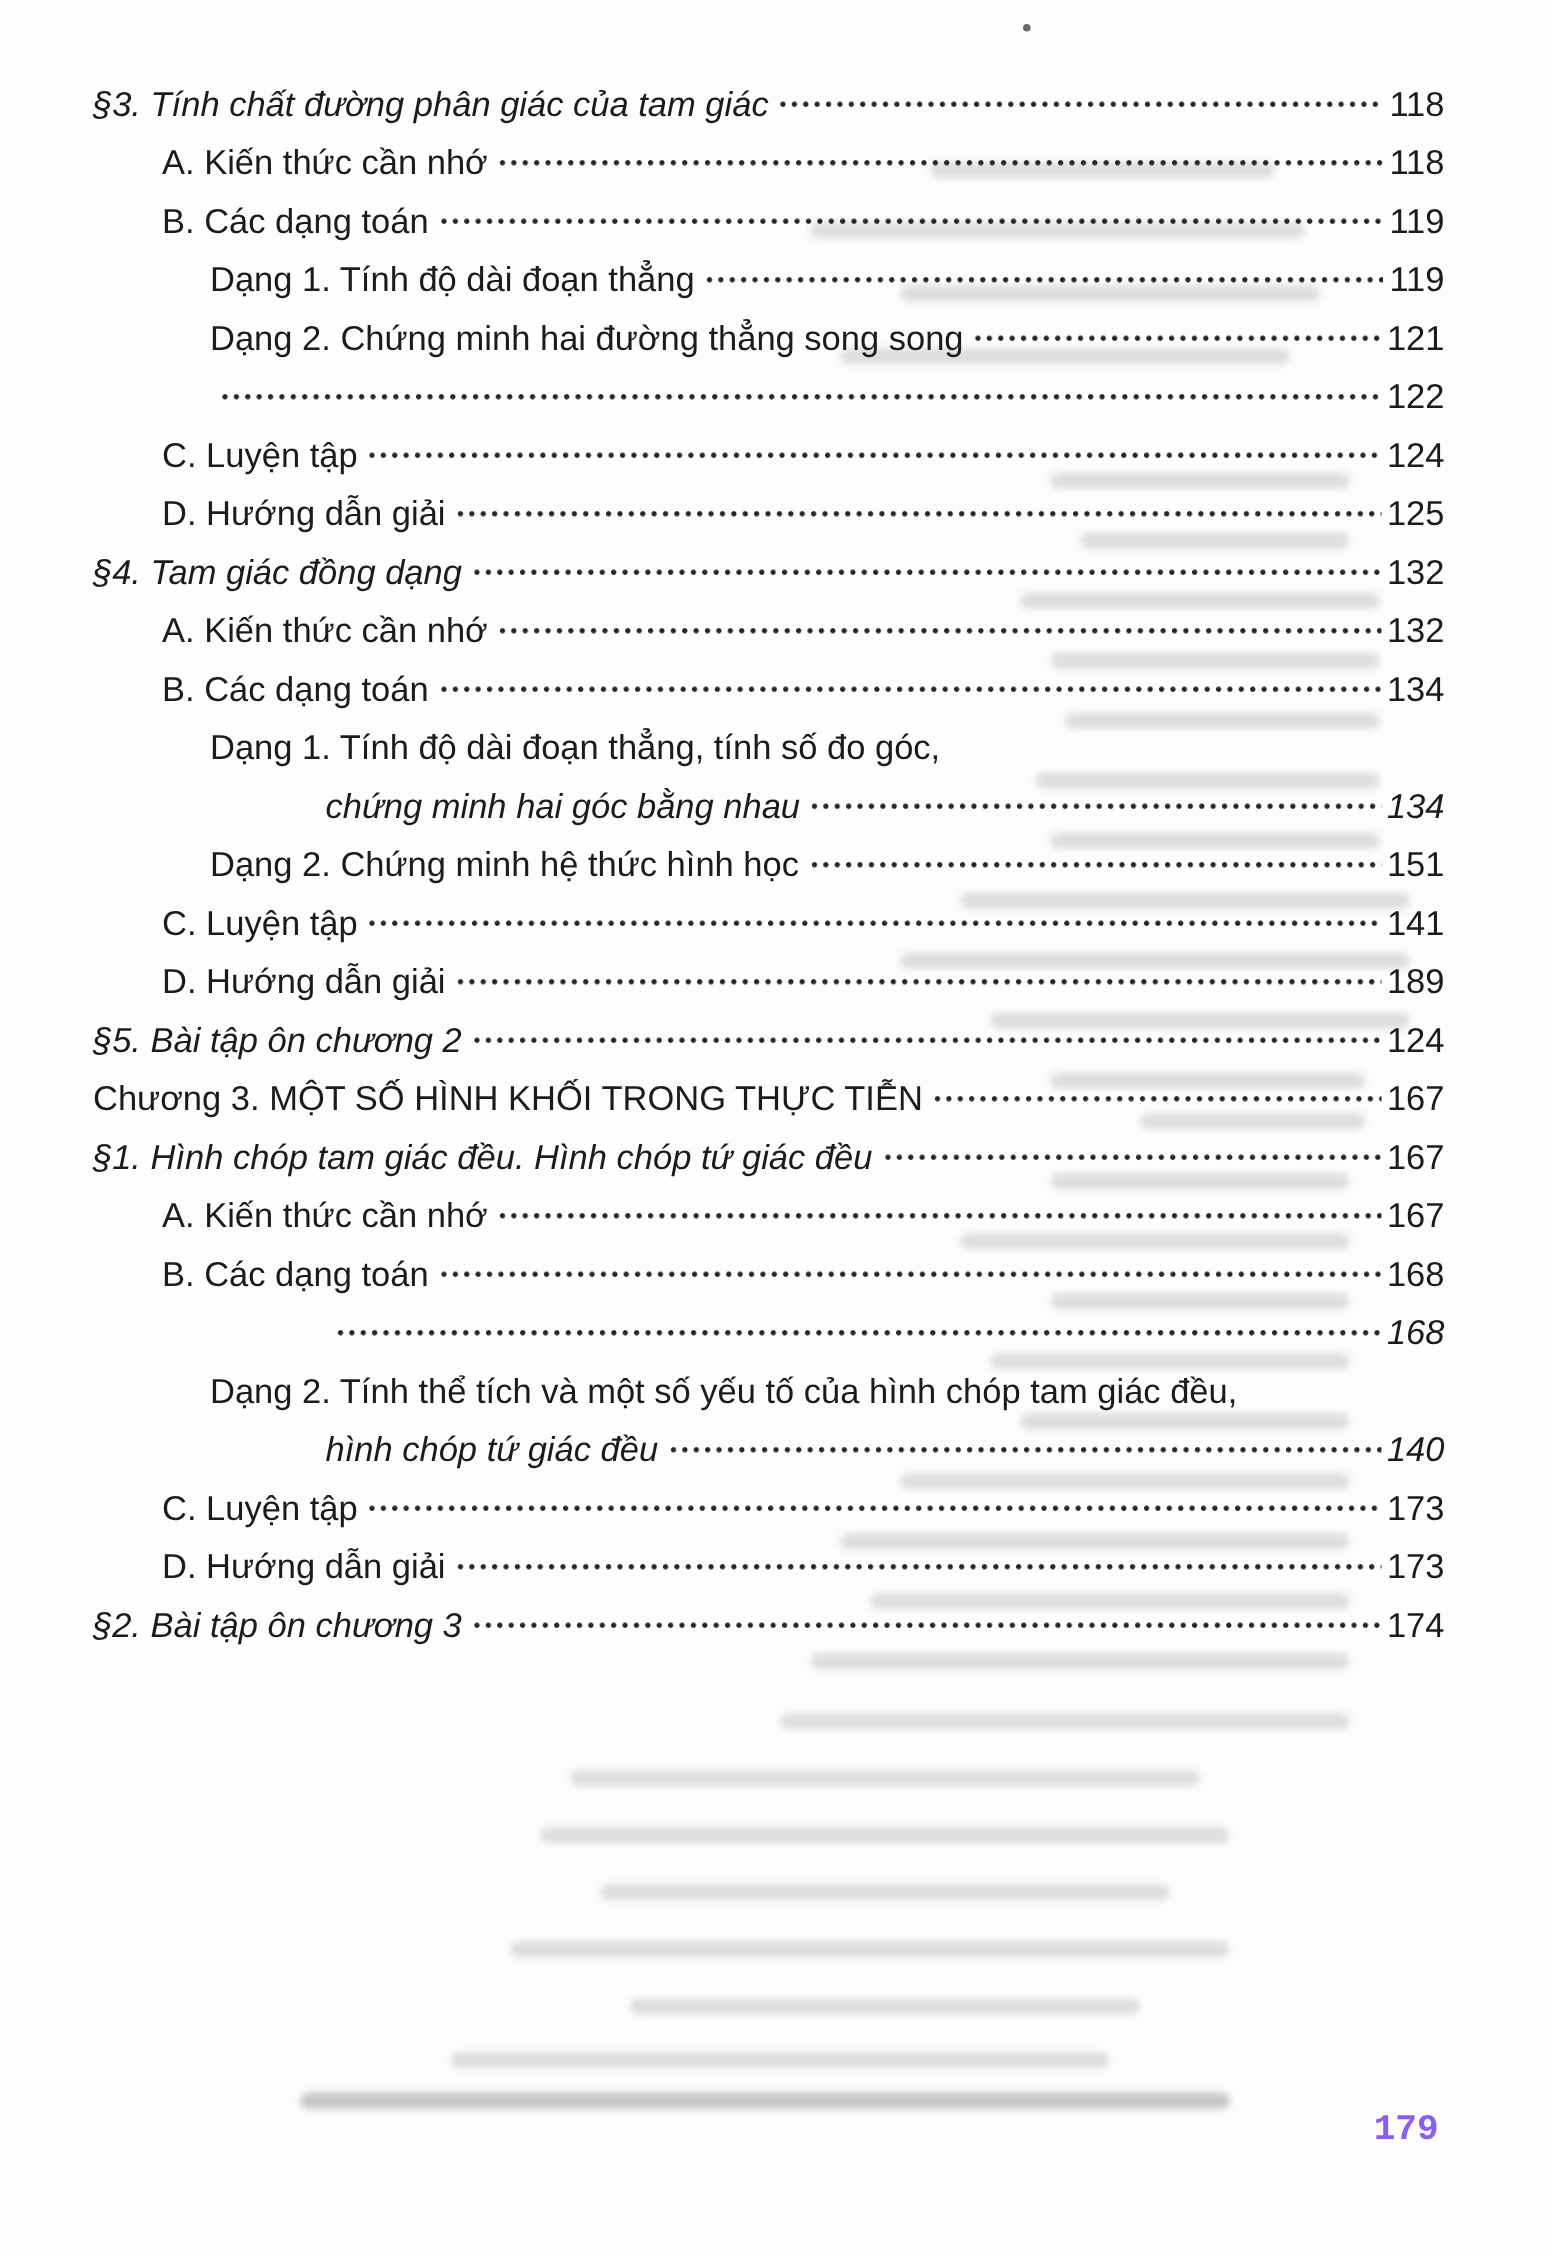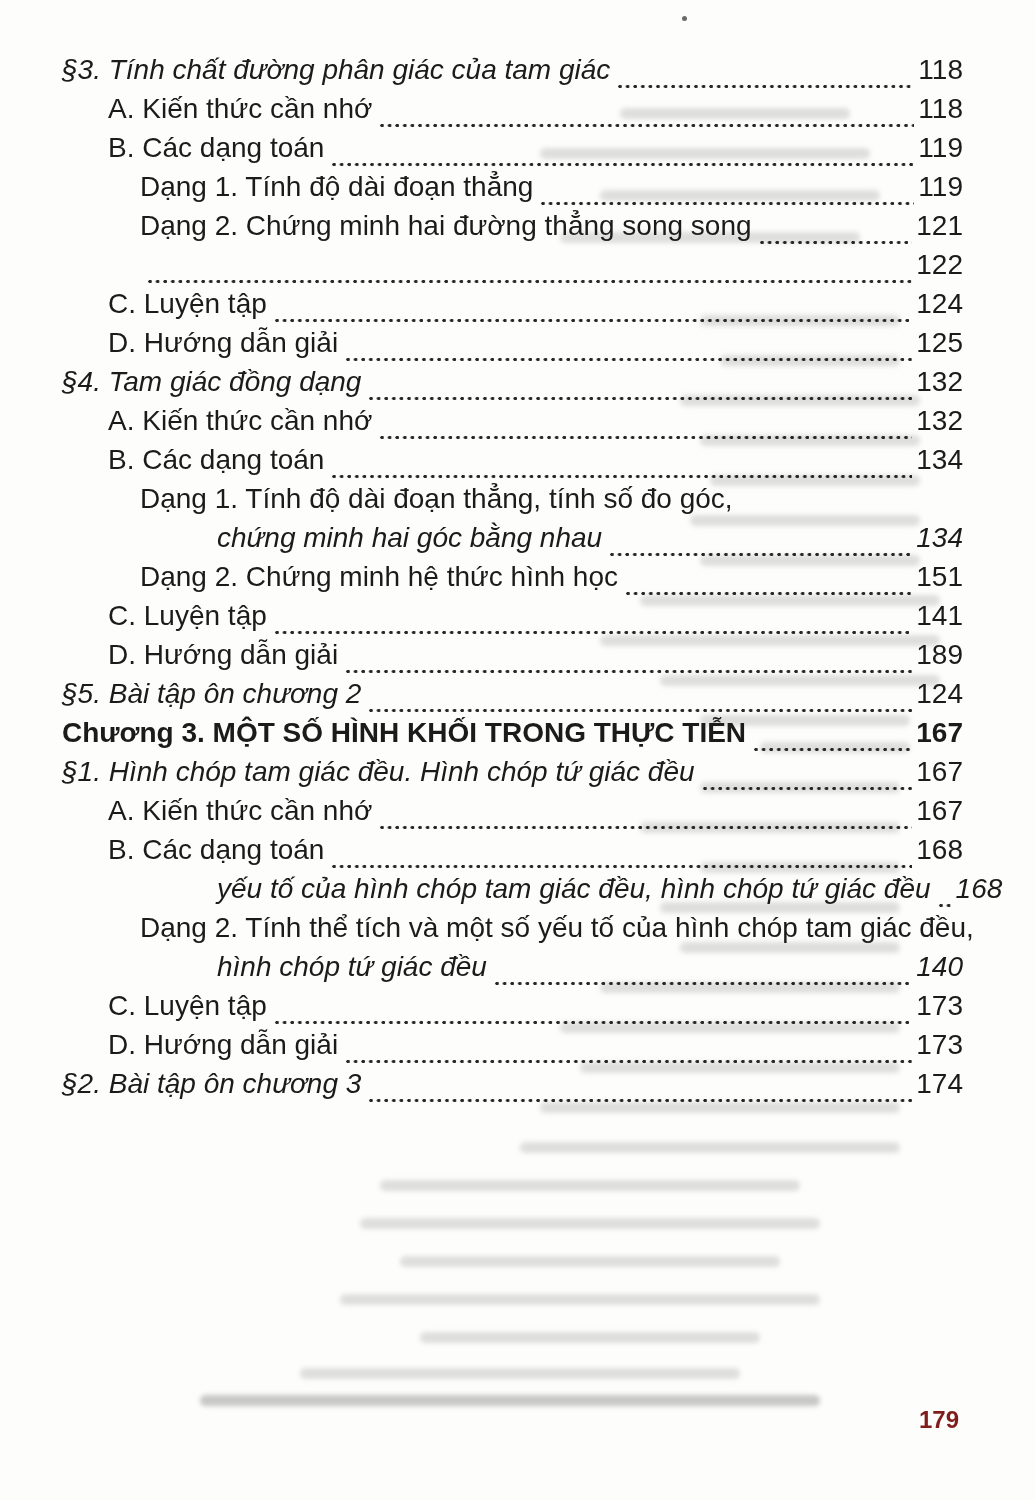--- a/index.html
+++ b/index.html
@@ -30,51 +30,52 @@
   }
 
   .toc {
     position: absolute;
     top: 50px;
     left: 62px;
     right: 72px;
   }
   .toc-row {
     display: flex;
-    align-items: flex-end;
+    align-items: center;
     height: 39px;
-    font-size: 28px;
+    font-size: 23px;
     line-height: 39px;
     white-space: nowrap;
   }
   .toc-row.i1 { padding-left: 46px; }
   .toc-row.i2 { padding-left: 78px; }
   .toc-row.i3 { padding-left: 155px; font-style: italic; }
   .toc-row.italic .toc-text { font-style: italic; }
-  .toc-row.bold  .toc-text, .toc-row.bold .toc-page { font-weight: 700; }
+  .toc-row.bold  .toc-text, .toc-row.bold .toc-page { font-weight: 400; }
   .toc-text { flex: 0 0 auto; }
   .leader {
     flex: 1 1 auto;
     min-width: 14px;
     height: 5px;
     margin: 0 4px 0 7px;
     background-image: radial-gradient(circle at 3px 2.5px, #262626 1.5px, transparent 2px);
     background-size: 7.6px 5px;
     background-repeat: repeat-x;
     background-position: left bottom;
   }
   .toc-page { flex: 0 0 auto; }
 
   .page-num {
     position: absolute;
     right: 76px;
     bottom: 66px;
     font-size: 24px;
     font-weight: 700;
-    color: #7f1d1d;
+    color: #8b5cf6;
+    font-family: Liberation Mono, monospace;
   }
 </style>
 </head>
 <body>
 
 <div class="page">
 
   <div class="bleed-layer" id="bleed">
       <div class="bleed" style="left: 620px; top: 108px; width: 230px;"></div>
       <div class="bleed" style="left: 540px; top: 148px; width: 330px;"></div>
@@ -210,21 +211,20 @@
     <span class="toc-text">A. Kiến thức cần nhớ</span>
     <span class="leader"></span>
     <span class="toc-page">167</span>
   </div>
       <div class="toc-row i1">
     <span class="toc-text">B. Các dạng toán</span>
     <span class="leader"></span>
     <span class="toc-page">168</span>
   </div>
       <div class="toc-row i3">
-    <span class="toc-text">yếu tố của hình chóp tam giác đều, hình chóp tứ giác đều</span>
     <span class="leader"></span>
     <span class="toc-page">168</span>
   </div>
       <div class="toc-row i2">
     <span class="toc-text">Dạng 2. Tính thể tích và một số yếu tố của hình chóp tam giác đều,</span>
 
   </div>
       <div class="toc-row i3">
     <span class="toc-text">hình chóp tứ giác đều</span>
     <span class="leader"></span>

